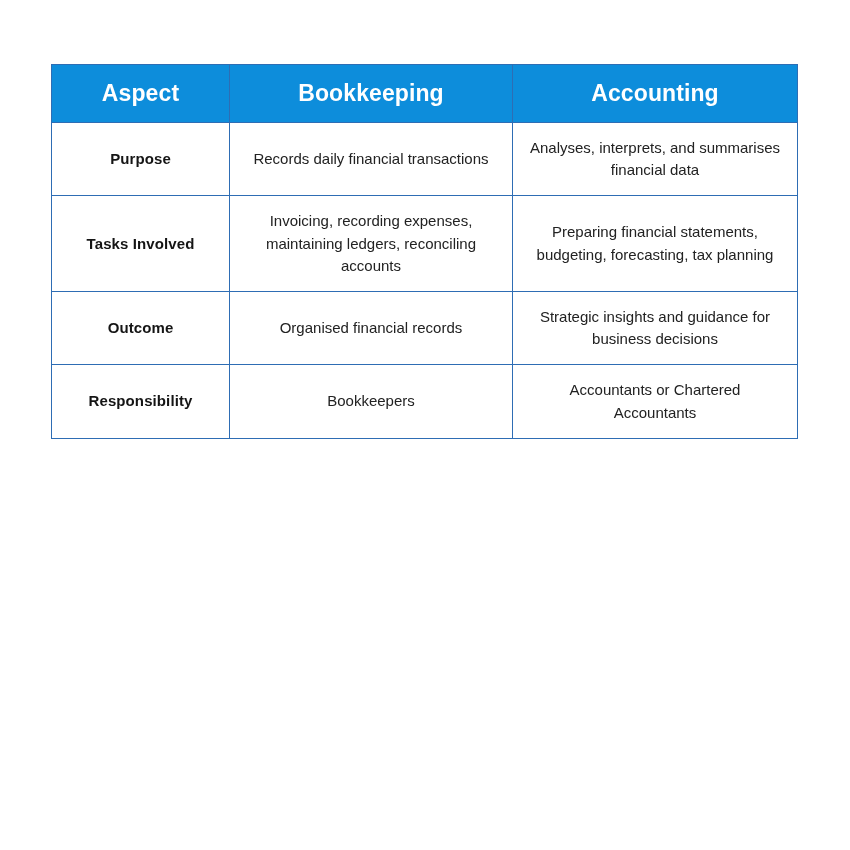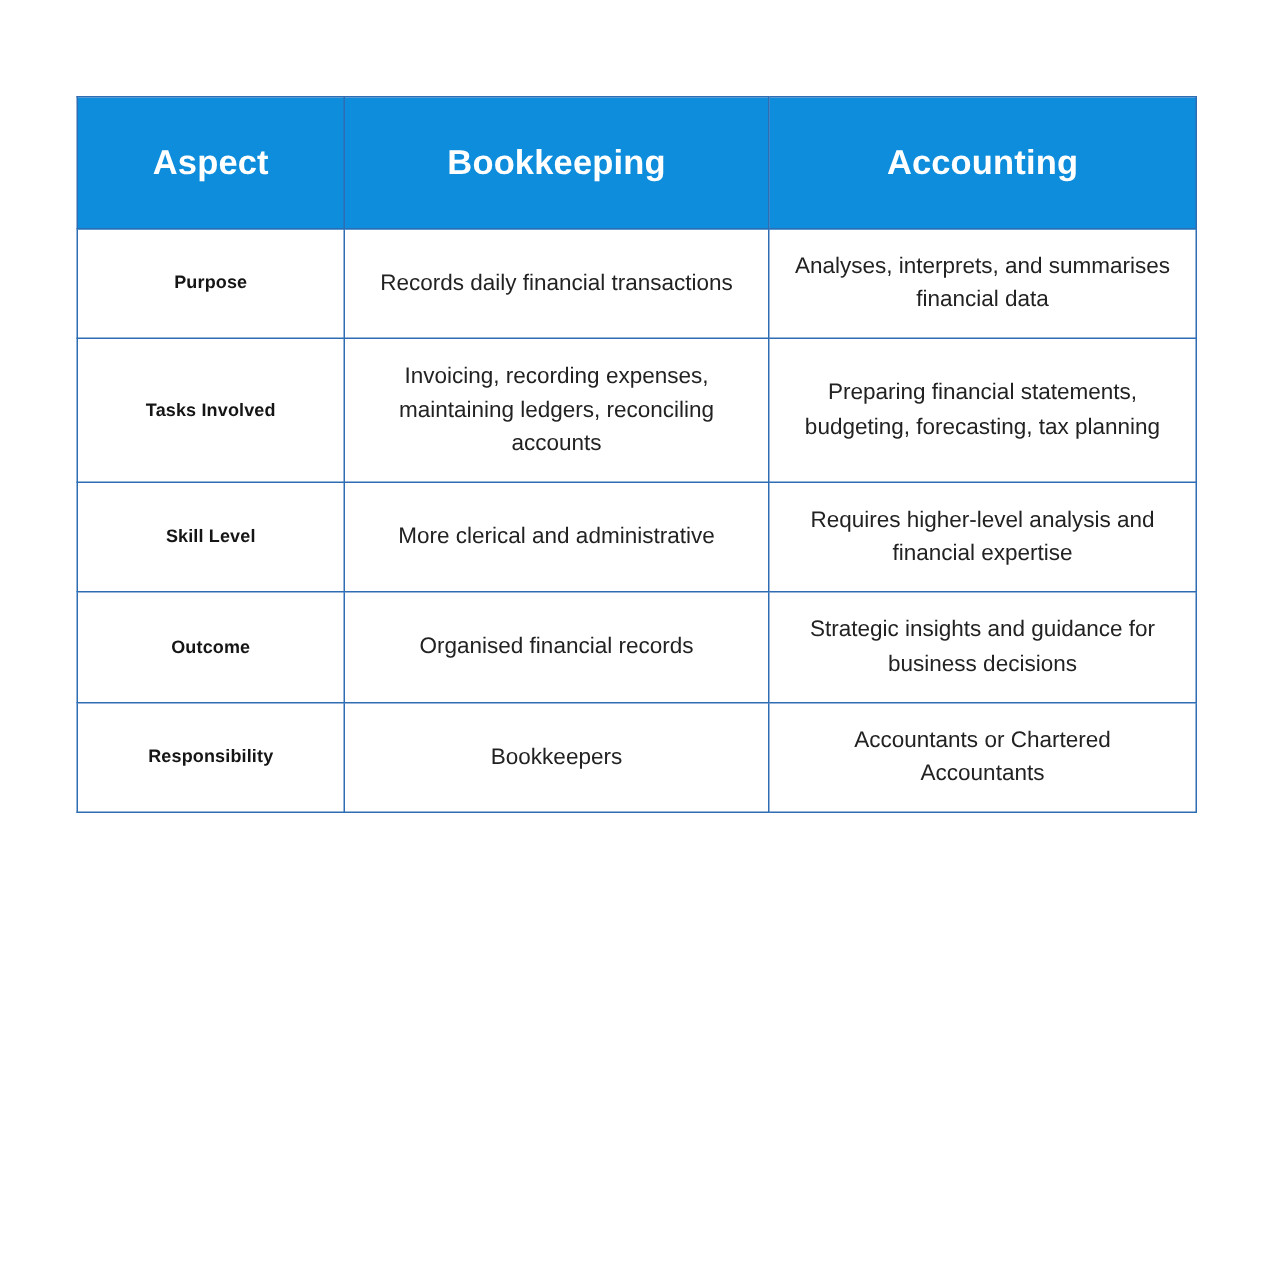--- a/index.html
+++ b/index.html
@@ -39,40 +39,40 @@
   table.compare col.c-book   { width: 283px; }
   table.compare col.c-acct   { width: 285px; }
 
   thead th {
     background: #0d8ddb;
     color: #ffffff;
     font-size: 23px;
     font-weight: bold;
     letter-spacing: 0.1px;
     text-align: center;
-    height: 88px;
+    height: 58px;
     vertical-align: middle;
     border: 1px solid #2e6db4;
     padding: 4px 8px;
   }
 
   tbody td {
     border: 1px solid #2e6db4;
     text-align: center;
     vertical-align: middle;
     color: #222222;
     font-size: 15px;
     line-height: 1.48;
     padding: 14px 14px;
   }
 
   tbody td.aspect-cell {
     font-weight: bold;
     color: #151515;
-    font-size: 12px;
+    font-size: 15px;
     letter-spacing: 0.1px;
   }
 
   tbody tr { }
 
   tbody td.body-cell {
     font-weight: normal;
   }
 
   
@@ -115,25 +115,20 @@
           <td class="body-cell">Analyses, interprets, and summarises financial data</td>
         </tr>
 
 
         <tr class="r-tasks">
           <td class="aspect-cell">Tasks Involved</td>
           <td class="body-cell">Invoicing, recording expenses, maintaining ledgers, reconciling accounts</td>
           <td class="body-cell">Preparing financial statements, budgeting, forecasting, tax planning</td>
         </tr>
 
-        <tr class="r-skill">
-          <td class="aspect-cell">Skill Level</td>
-          <td class="body-cell">More clerical and administrative</td>
-          <td class="body-cell">Requires higher-level analysis and financial expertise</td>
-        </tr>
 
 
         <tr class="r-outcome">
           <td class="aspect-cell">Outcome</td>
           <td class="body-cell">Organised financial records</td>
           <td class="body-cell">Strategic insights and guidance for business decisions</td>
         </tr>
 
 
         <tr class="r-resp">

